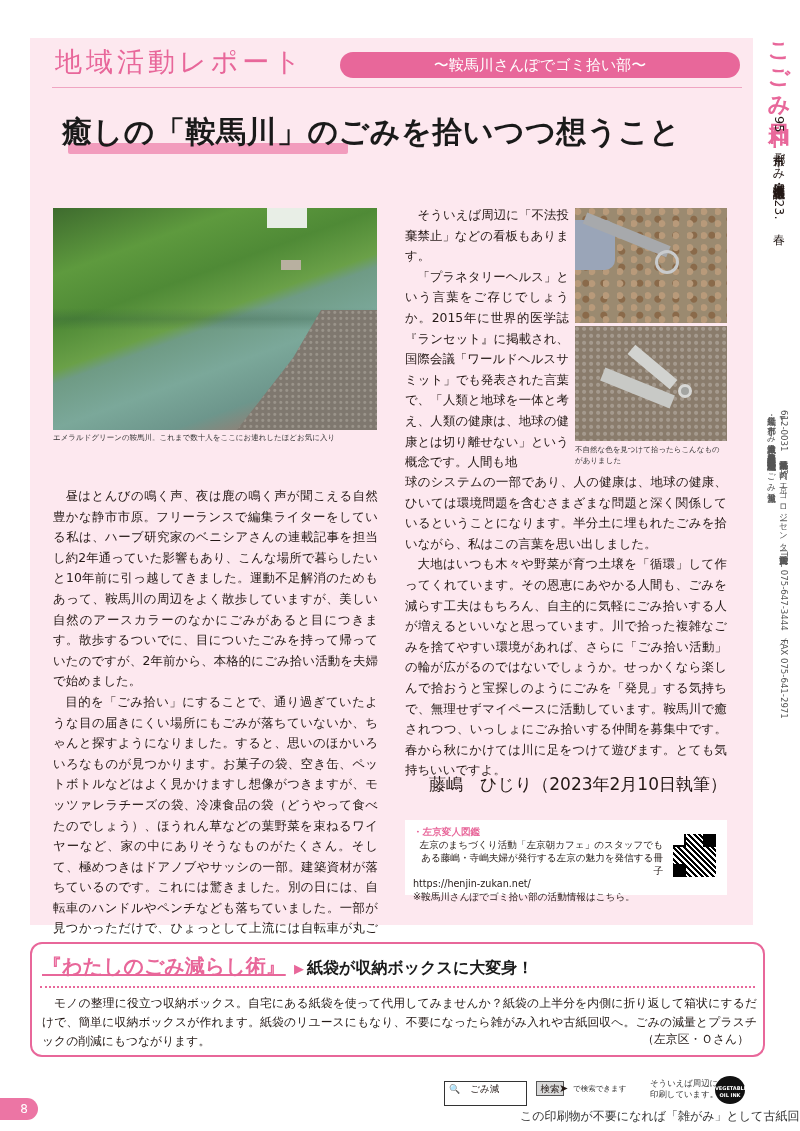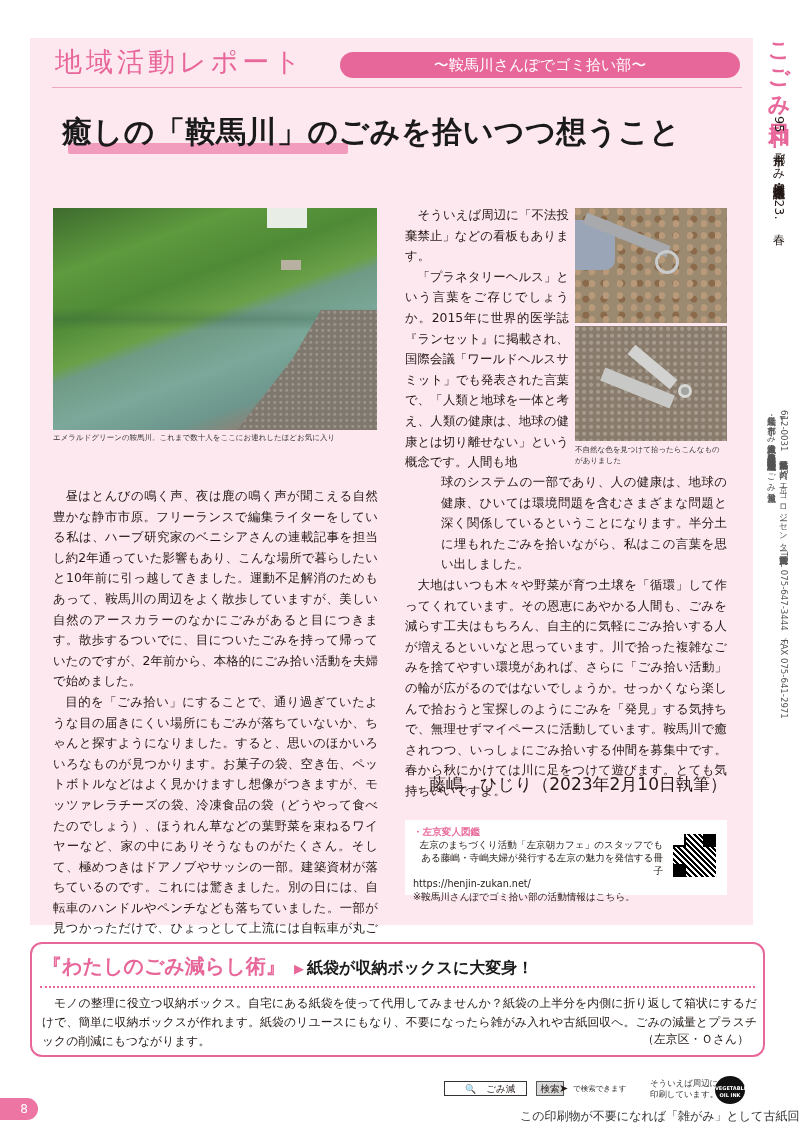--- a/index.html
+++ b/index.html
@@ -71,21 +71,21 @@
   .photo-trash2 .metal1 { position:absolute; left: 25px; top: 55px; width: 75px; height: 14px; background:#c8c9c6; transform: rotate(22deg); }
   .photo-trash2 .metal2 { position:absolute; left: 50px; top: 35px; width: 55px; height: 12px; background:#d2d3d0; transform: rotate(40deg); }
   .photo-trash2 .nut { position:absolute; left: 103px; top: 58px; width: 14px; height: 14px; border-radius:50%; background:#a3a4a1; border: 3px solid #d8d8d6; }
   .cap-trash { left: 575px; top: 444px; white-space: normal; width: 150px; line-height: 11px; }
 
   .body-text { position: absolute; font-size: 12.4px; line-height: 20.6px; color: #231815; text-align: justify; }
   .body-text p { text-indent: 1em; }
   .col-right-top { left: 405px; top: 205px; width: 164px; }
   .col-left { left: 53px; top: 486px; width: 325px; }
   .col-right { left: 405px; top: 472px; width: 322px; }
-  .noindent { text-indent: 0 !important; margin-left: 36px; }
+  .noindent { text-indent: 0 !important; }
 
   .byline {
     position: absolute; left: 405px; top: 773px; width: 322px; text-align: right;
     font-size: 17px; color: #231815;
   }
 
   .info-box {
     position: absolute; left: 405px; top: 820px; width: 322px; height: 75px;
     background: #ffffff; padding: 5px 8px;
     font-size: 9.6px; line-height: 13px; color: #231815;
@@ -101,21 +101,21 @@
       repeating-linear-gradient(45deg, #000 0 2px, #fff 2px 4px),
       #fff;
   }
   .qr::before, .qr::after { content:""; position:absolute; width:7px; height:7px; background:#fff; border:2px solid #fff; }
 
   .tips-box {
     position: absolute; left: 30px; top: 942px; width: 735px; height: 115px;
     border: 2px solid #e8679a; border-radius: 12px; background: #ffffff;
   }
   .tips-label {
-    position: absolute; left: 10px; top: 9px; font-size: 20px; font-weight: bold; color: #e8679a; white-space: nowrap;
+    position: absolute; left: 10px; top: 9px; font-size: 20px; font-weight: bold; color: #e8679a; white-space: nowrap; text-decoration: underline;
   }
   .tips-headline {
     position: absolute; left: 262px; top: 14px; font-size: 16px; font-weight: bold; color: #1a1a1a; white-space: nowrap;
   }
   .tips-headline .arrow { color: #e8679a; font-size: 13px; margin-right: 3px; }
   .tips-rule {
     position: absolute; left: 8px; top: 42px; width: 715px; height: 0; border-top: 2px dotted #e8679a;
   }
   .tips-body {
     position: absolute; left: 10px; top: 50px; width: 715px; font-size: 11.8px; line-height: 19px; text-align: justify; color: #231815;
@@ -131,22 +131,22 @@
   .side-issue { font-size: 13px; margin-top: 4px; }
   .side-org { font-size: 12px; margin-top: 8px; letter-spacing: 0.5px; }
   .side-editor {
     position: absolute; left: 766px; top: 410px; writing-mode: vertical-rl; font-size: 8.6px; color: #555; white-space: nowrap;
   }
   .side-editor2 {
     position: absolute; left: 778px; top: 410px; writing-mode: vertical-rl; font-size: 8.6px; color: #555; white-space: nowrap;
   }
 
   .footer-search {
-    position: absolute; left: 444px; top: 1081px; width: 83px; height: 15px; border: 1px solid #333;
-    font-size: 9.5px; line-height: 13px; padding-left: 20px; background:#fff;
+    position: absolute; left: 444px; top: 1081px; width: 83px; height: 25px; border: 1px solid #333;
+    font-size: 9.5px; line-height: 13px; padding-left: 4px; background:#fff;
   }
   .footer-search .mag { font-size: 9px; margin-right: 10px; }
   .footer-search-btn {
     position: absolute; left: 536px; top: 1081px; width: 28px; height: 15px; background: #d9d9d9; border: 1px solid #555;
     font-size: 9.5px; line-height: 13px; text-align: center;
   }
   .cursor-icon { position: absolute; left: 559px; top: 1082px; font-size: 11px; }
   .footer-search-hint { position: absolute; left: 573px; top: 1084px; font-size: 7.5px; color:#333; }
   .footer-ink { position: absolute; left: 650px; top: 1078px; font-size: 8.4px; line-height: 11px; text-align: center; color:#333; }
   .veg-ink-logo {

